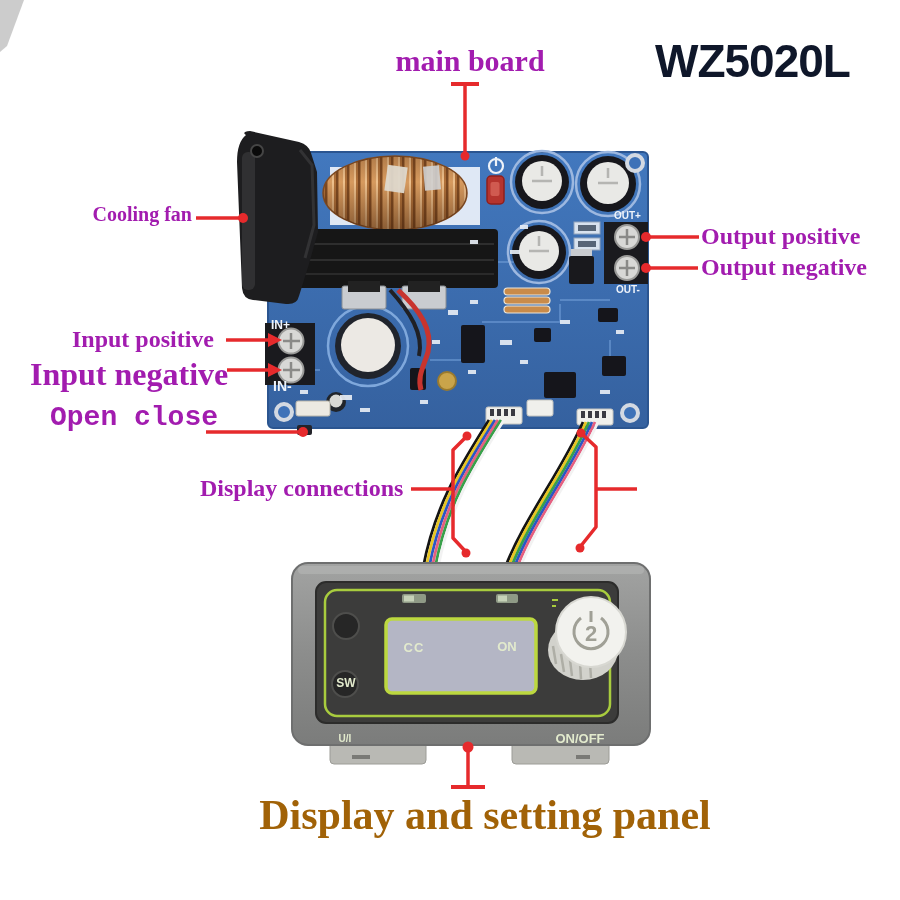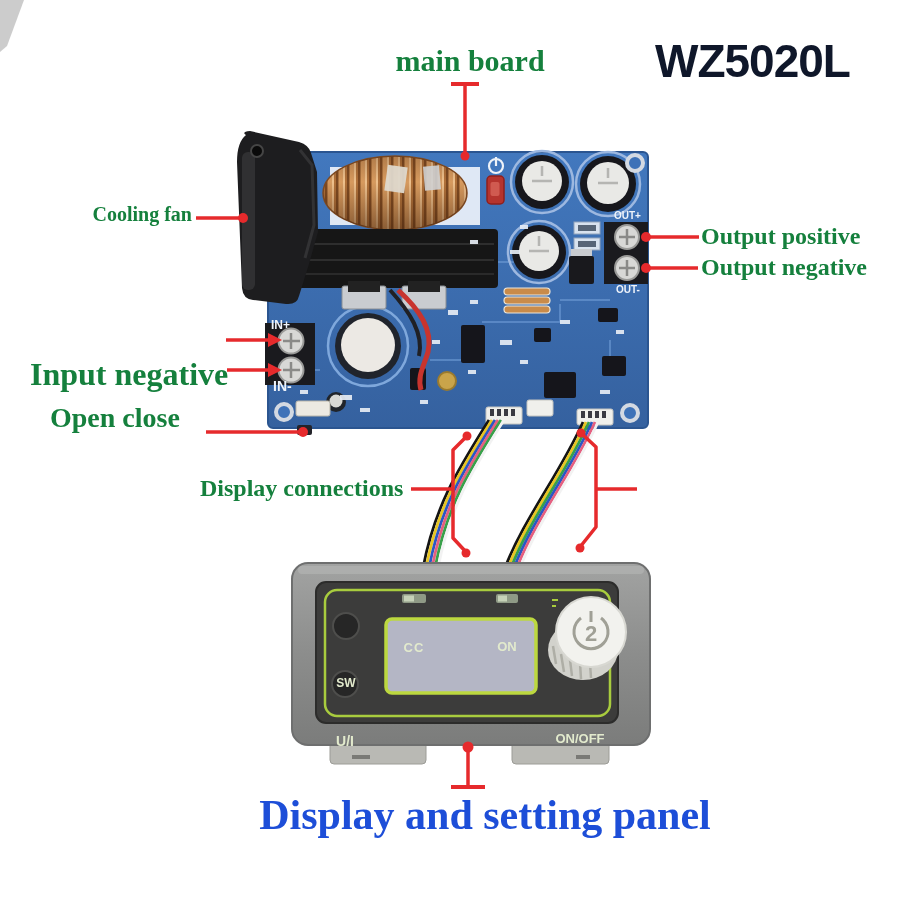--- a/index.html
+++ b/index.html
@@ -1,20 +1,20 @@
 <!DOCTYPE html>
 <html><head>
 <meta charset="utf-8">
 <style>
   html,body{margin:0;padding:0;background:#fff;}
   #stage{position:relative;width:900px;height:900px;background:#ffffff;overflow:hidden;
          font-family:"Liberation Sans",sans-serif;}
   #scene{position:absolute;left:0;top:0;}
   .lbl{position:absolute;font-family:"Liberation Serif",serif;font-weight:bold;
-       color:#15803d;line-height:1.05;white-space:nowrap;}
+       color:#a21caf;line-height:1.05;white-space:nowrap;}
   .silk{position:absolute;font-family:"Liberation Sans",sans-serif;font-weight:bold;
         color:#eef3fa;white-space:nowrap;}
   .panel-txt{position:absolute;font-family:"Liberation Sans",sans-serif;font-weight:bold;
         color:#e2eacd;white-space:nowrap;margin-top:36px;}
   .title{position:absolute;font-family:Liberation Sans, sans-serif;font-weight:bold;
         color:#0f172a;letter-spacing:-1px;margin-top:26px;}
   .center{text-align:center;} .right{text-align:right;}
 </style>
 </head>
 <body>
@@ -318,29 +318,30 @@
     <circle cx="468" cy="747" r="5.5"></circle>
   </g>
 </svg>
 
 <div class="title" style="left:655px;top:8px;width:235px;font-size:46px;">WZ5020L</div>
 
 <div class="lbl center" style="left:370px;top:45px;width:200px;font-size:30px;">main board</div>
 <div class="lbl right" style="left:30px;top:204px;width:162px;font-size:20px;">Cooling fan</div>
 <div class="lbl" style="left:701px;top:224px;font-size:24px;">Output positive</div>
 <div class="lbl" style="left:701px;top:255px;font-size:24px;">Output negative</div>
+<div class="lbl right" style="left:30px;top:327px;width:184px;font-size:24px;">Input positive</div>
 <div class="lbl right" style="left:30px;top:358px;width:186px;font-size:32px;">Input negative</div>
-<div class="lbl" style="left:50px;top:403px;font-size:28px;">Open close</div>
+<div class="lbl" style="left:50px;top:403px;font-size:28px;font-family:Liberation Mono, monospace;">Open close</div>
 <div class="lbl" style="left:200px;top:476px;font-size:24px;">Display connections</div>
-<div class="lbl center" style="left:205px;top:793px;width:560px;font-size:42px;color:#1d4ed8;">Display and setting panel</div>
+<div class="lbl center" style="left:205px;top:793px;width:560px;font-size:42px;color:#a16207;">Display and setting panel</div>
 
 <div class="silk" style="left:271px;top:306px;font-size:12px;margin-top:12px;">IN+</div>
 <div class="silk" style="left:273px;top:378px;font-size:14px;">IN-</div>
 <div class="silk" style="left:614px;top:210px;font-size:10px;">OUT+</div>
 <div class="silk" style="left:616px;top:284px;font-size:10px;">OUT-</div>
 
 <div class="panel-txt center" style="left:333px;top:640px;width:26px;font-size:12px;">SW</div>
-<div class="panel-txt center" style="left:331px;top:697px;width:28px;font-size:14px;">U/I</div>
+<div class="panel-txt center" style="left:331px;top:697px;width:28px;font-size:10px;">U/I</div>
 <div class="panel-txt center" style="left:400px;top:604px;width:28px;font-size:13px;letter-spacing:1px;">CC</div>
 <div class="panel-txt center" style="left:494px;top:603px;width:26px;font-size:13px;">ON</div>
 <div class="panel-txt center" style="left:541px;top:695px;width:78px;font-size:13px;">ON/OFF</div>
 
 </div>
 
 </body></html>

